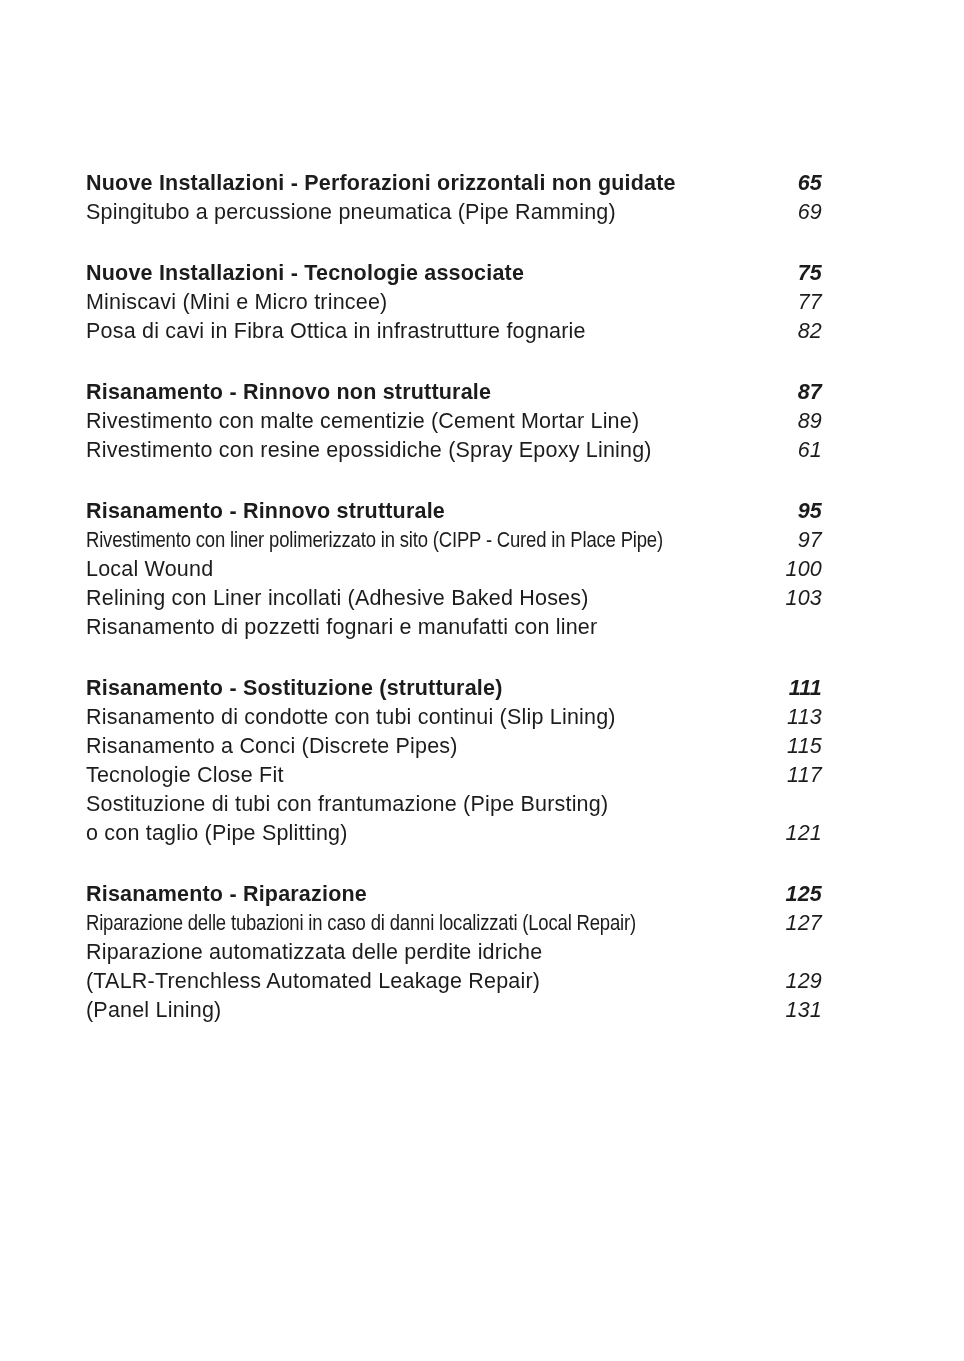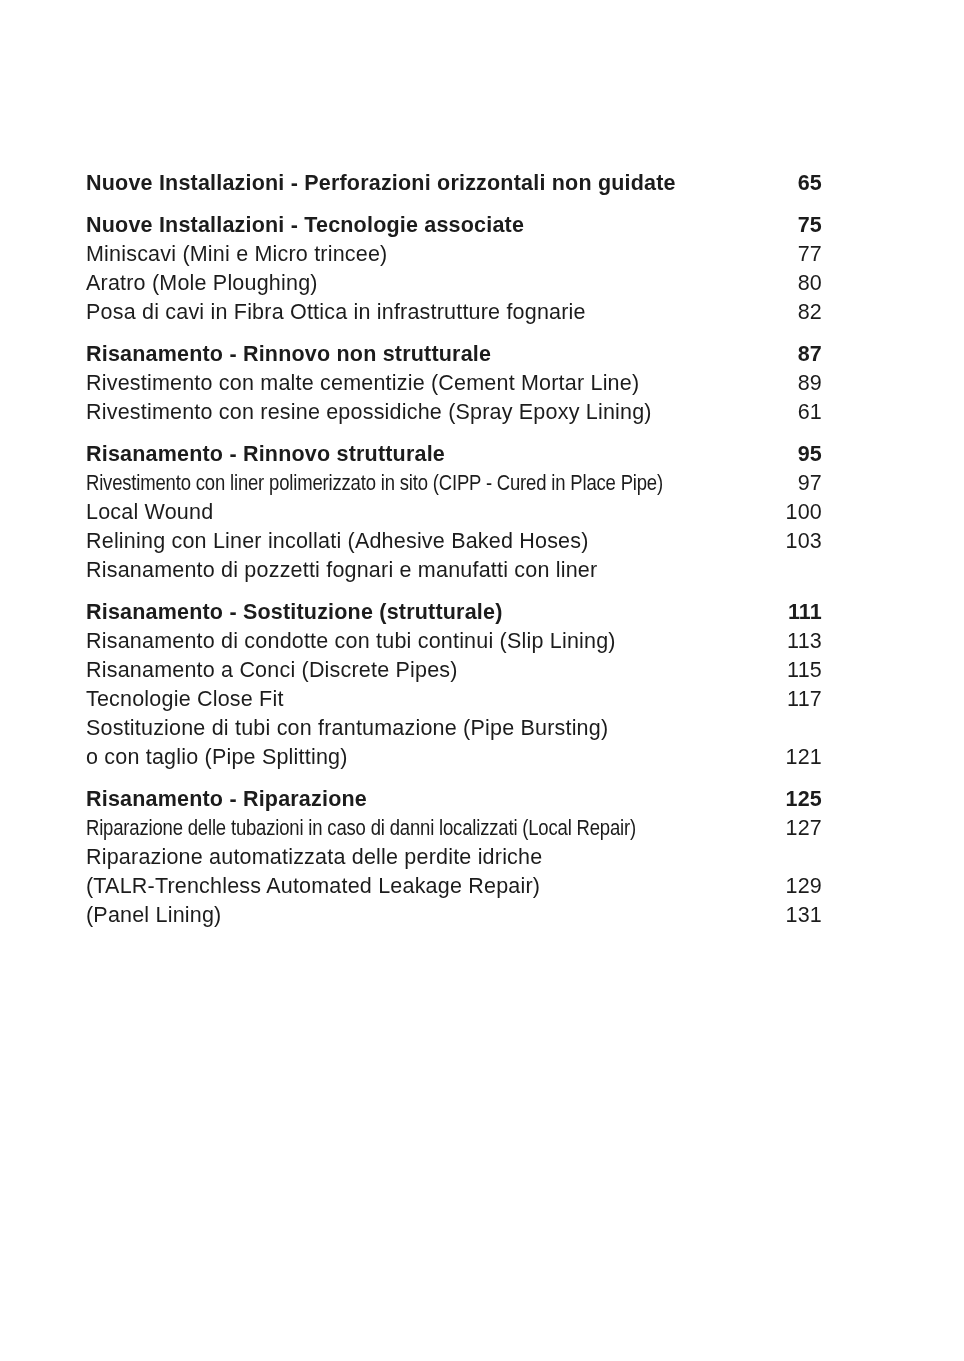--- a/index.html
+++ b/index.html
@@ -16,21 +16,21 @@
     color: #1c1c1c;
     overflow: hidden;
   }
   .toc {
     position: absolute;
     left: 86px;
     top: 169px;
     width: 736px;
   }
   .toc-section {
-    margin-top: 13px;
+    margin-top: 32px;
   }
   .toc-section:first-child {
     margin-top: 0;
   }
   .toc-row {
     display: flex;
     justify-content: space-between;
     align-items: baseline;
     line-height: 29px;
     font-size: 21.5px;
@@ -38,20 +38,21 @@
   }
   .toc-row .label {
     white-space: nowrap;
     flex: 1 1 auto;
     overflow: visible;
   }
   .toc-row .pagenum {
     flex: 0 0 auto;
     padding-left: 12px;
     text-align: right;
+    font-style: italic;
   }
   .toc-row.heading {
     font-weight: 700;
   }
   .toc-row .label.condensed {
     transform: scaleX(0.86);
     transform-origin: left center;
     letter-spacing: -0.2px;
   }
 </style>
@@ -60,38 +61,38 @@
 
 <div class="page">
   <div class="toc" id="toc">
   <div class="toc-section">
     <div class="toc-row heading">
       <span class="label">Nuove Installazioni - Perforazioni orizzontali non guidate</span>
       <span class="pagenum">65</span>
     </div>
 
 
+  <div class="toc-row">
+    <span class="label">Spingitubo a percussione pneumatica (Pipe Ramming)</span>
+    <span class="pagenum">69</span>
+  </div>
 
 </div>
 
   <div class="toc-section">
     <div class="toc-row heading">
       <span class="label">Nuove Installazioni - Tecnologie associate</span>
       <span class="pagenum">75</span>
     </div>
 
   <div class="toc-row">
     <span class="label">Miniscavi (Mini e Micro trincee)</span>
     <span class="pagenum">77</span>
   </div>
 
-  <div class="toc-row">
-    <span class="label">Aratro (Mole Ploughing)</span>
-    <span class="pagenum">80</span>
-  </div>
 
   <div class="toc-row">
     <span class="label">Posa di cavi in Fibra Ottica in infrastrutture fognarie</span>
     <span class="pagenum">82</span>
   </div>
 </div>
 
   <div class="toc-section">
     <div class="toc-row heading">
       <span class="label">Risanamento - Rinnovo non strutturale</span>

